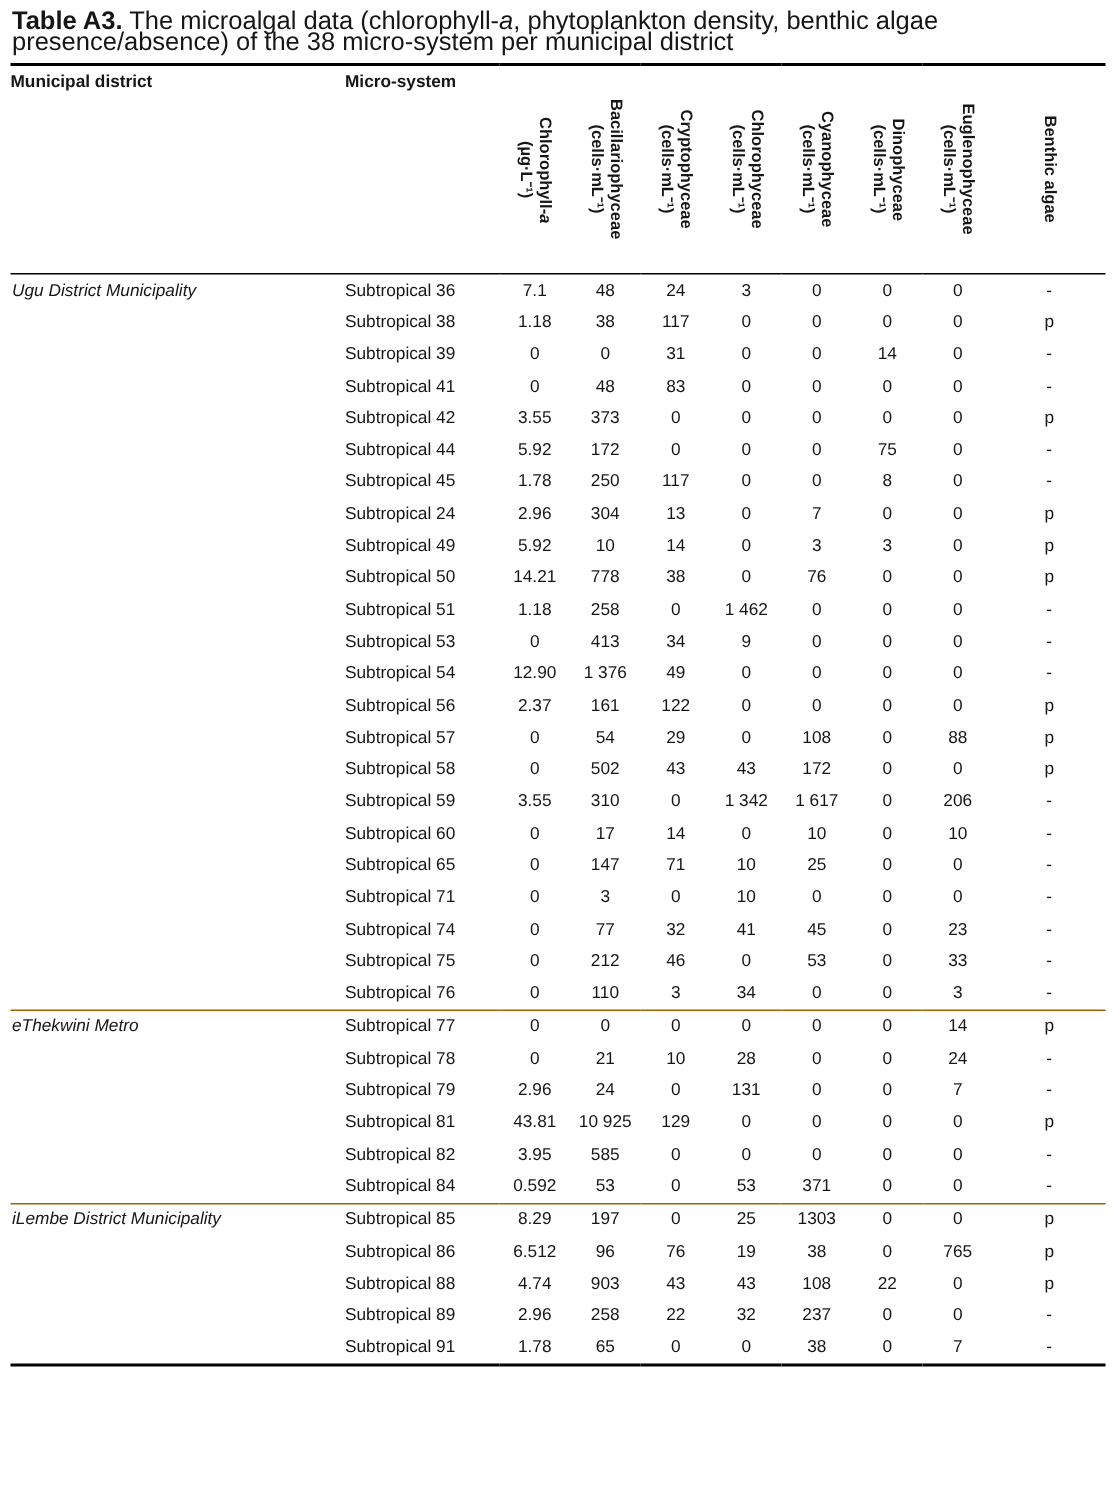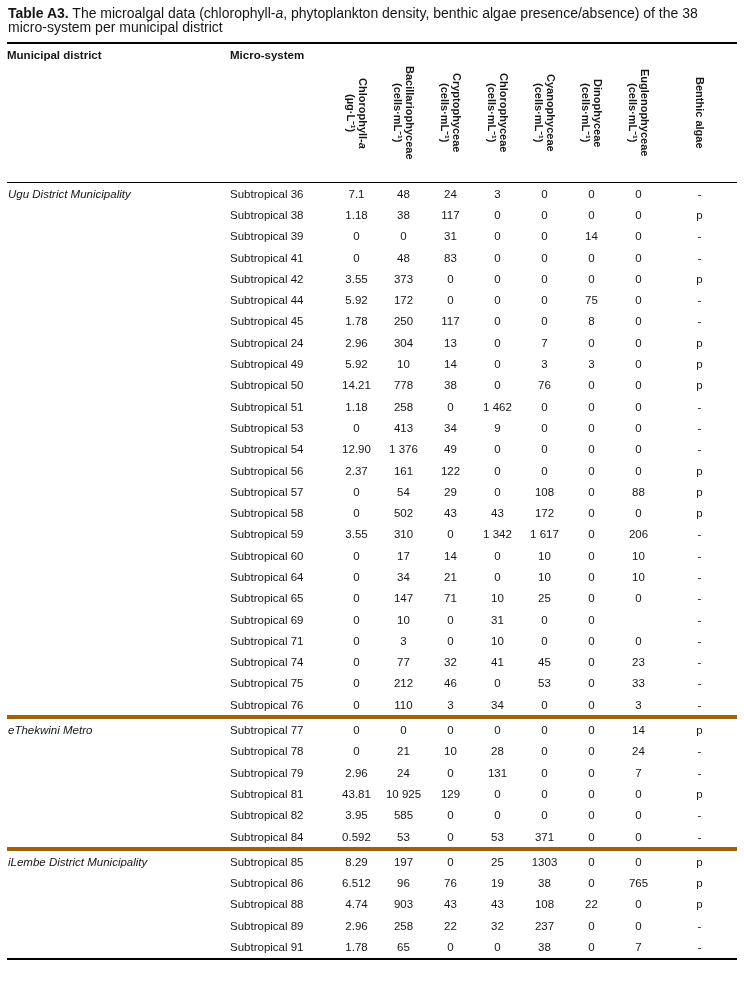--- a/index.html
+++ b/index.html
@@ -5,21 +5,21 @@
   html, body { margin: 0; padding: 0; background: #fff; }
   body {
     width: 744px; height: 1002px; overflow: hidden;
     font-family: "Liberation Sans", sans-serif;
     color: #161616;
     -webkit-font-smoothing: antialiased;
   }
   .page { padding: 7px 7px 0 7px; box-sizing: border-box; }
   .caption {
     margin: 0 0 8px 1px;
-    font-size: 14px; line-height: 13.5px;
+    font-size: 17px; line-height: 13.5px;
     max-width: 706px; color: #161616;
   }
   .caption b { font-weight: bold; }
   table {
     border-collapse: collapse; table-layout: fixed;
     width: 730px;
     border-top: 2.5px solid #000;
     border-bottom: 2.5px solid #000;
   }
   thead tr { border-bottom: 1.5px solid #000; }
@@ -29,21 +29,21 @@
   .vwrap { display: flex; justify-content: center; padding-top: 4px; height: 134px; box-sizing: border-box; }
   .vert { writing-mode: vertical-rl; font-size: 11px; line-height: 12.5px; white-space: nowrap; }
   .vert .vname i { font-style: italic; }
   tbody td {
     font-size: 11.5px; height: 21.3px; padding: 0;
     vertical-align: middle; white-space: nowrap;
   }
   td.district { text-align: left; padding-left: 1px; font-style: italic; }
   td.system  { text-align: left; }
   td.num, td.benthic { text-align: center; }
-  tr.section-start { border-top: 4px solid #a16207; }
+  tr.section-start { border-top: 1px solid #a16207; }
 </style>
 </head>
 <body>
 
 <div class="page">
   <p class="caption"><b>Table A3.</b><span> The microalgal data (chlorophyll-</span><i>a</i><span>, phytoplankton density, benthic algae presence/absence) of the 38 micro-system per municipal district</span></p>
 
   <table>
     <colgroup>
       <col style="width:223px">
@@ -338,52 +338,28 @@
           <td class="num">17</td>
           <td class="num">14</td>
           <td class="num">0</td>
           <td class="num">10</td>
           <td class="num">0</td>
           <td class="num">10</td>
           <td class="benthic">-</td>
         </tr>
         <tr>
           <td class="district"></td>
-          <td class="system">Subtropical 64</td>
-          <td class="num">0</td>
-          <td class="num">34</td>
-          <td class="num">21</td>
-          <td class="num">0</td>
-          <td class="num">10</td>
-          <td class="num">0</td>
-          <td class="num">10</td>
-          <td class="benthic">-</td>
-        </tr>
-        <tr>
-          <td class="district"></td>
           <td class="system">Subtropical 65</td>
           <td class="num">0</td>
           <td class="num">147</td>
           <td class="num">71</td>
           <td class="num">10</td>
           <td class="num">25</td>
           <td class="num">0</td>
           <td class="num">0</td>
-          <td class="benthic">-</td>
-        </tr>
-        <tr>
-          <td class="district"></td>
-          <td class="system">Subtropical 69</td>
-          <td class="num">0</td>
-          <td class="num">10</td>
-          <td class="num">0</td>
-          <td class="num">31</td>
-          <td class="num">0</td>
-          <td class="num">0</td>
-          <td class="num"></td>
           <td class="benthic">-</td>
         </tr>
         <tr>
           <td class="district"></td>
           <td class="system">Subtropical 71</td>
           <td class="num">0</td>
           <td class="num">3</td>
           <td class="num">0</td>
           <td class="num">10</td>
           <td class="num">0</td>

